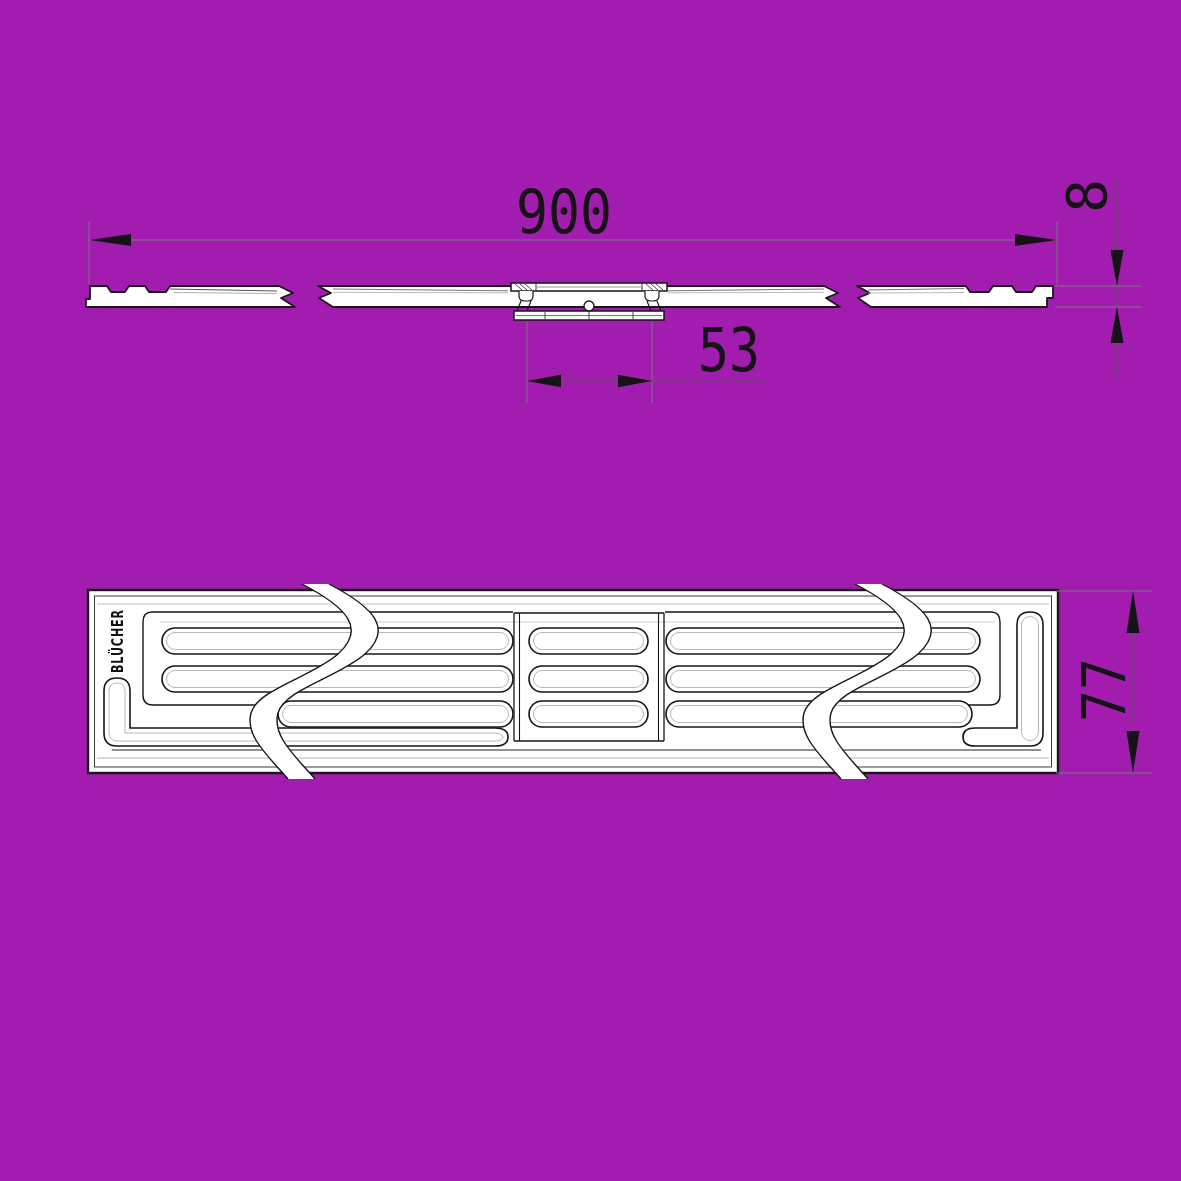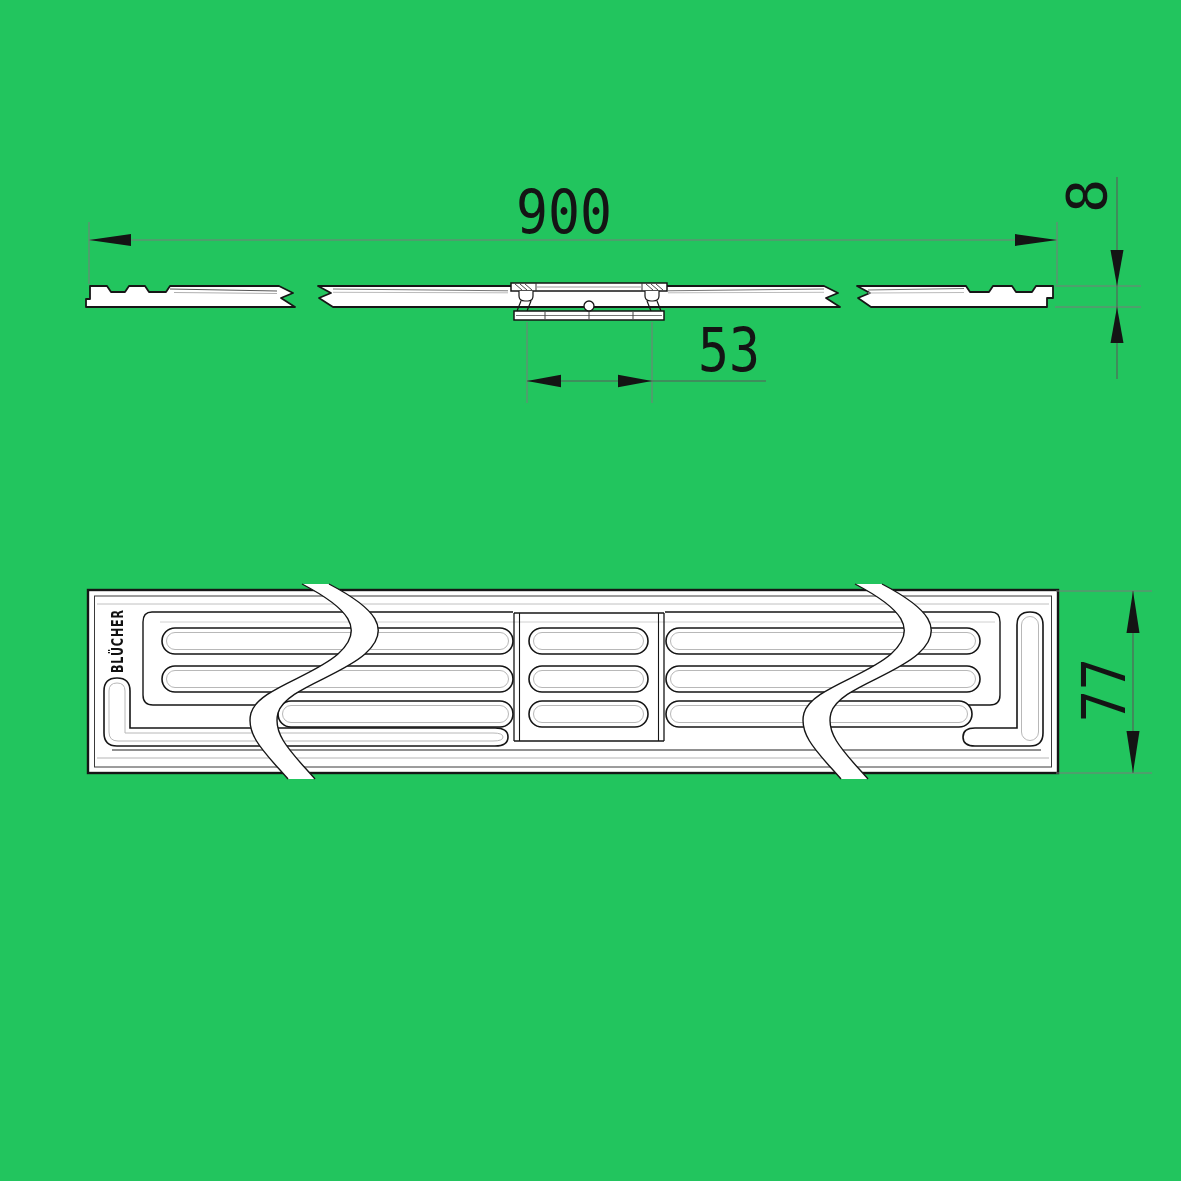--- a/index.html
+++ b/index.html
@@ -1,19 +1,19 @@
 <!DOCTYPE html>
 <html><head>
 <meta charset="utf-8">
 <style>
   html,body{margin:0;padding:0;background:#ffffff;}
   .canvas{
     position:relative;
     width:1181px;height:1181px;
-    background:#22c55e;
+    background:#a21caf;
     font-family:"DejaVu Sans","Liberation Sans",sans-serif;
     overflow:hidden;
   }
   svg{position:absolute;left:0;top:0;}
   .dim-text{
     font-family:"DejaVu Sans Mono","Liberation Mono",monospace;
     fill:#141414;
   }
   .brand-text{
     font-family:"DejaVu Sans","Liberation Sans",sans-serif;

